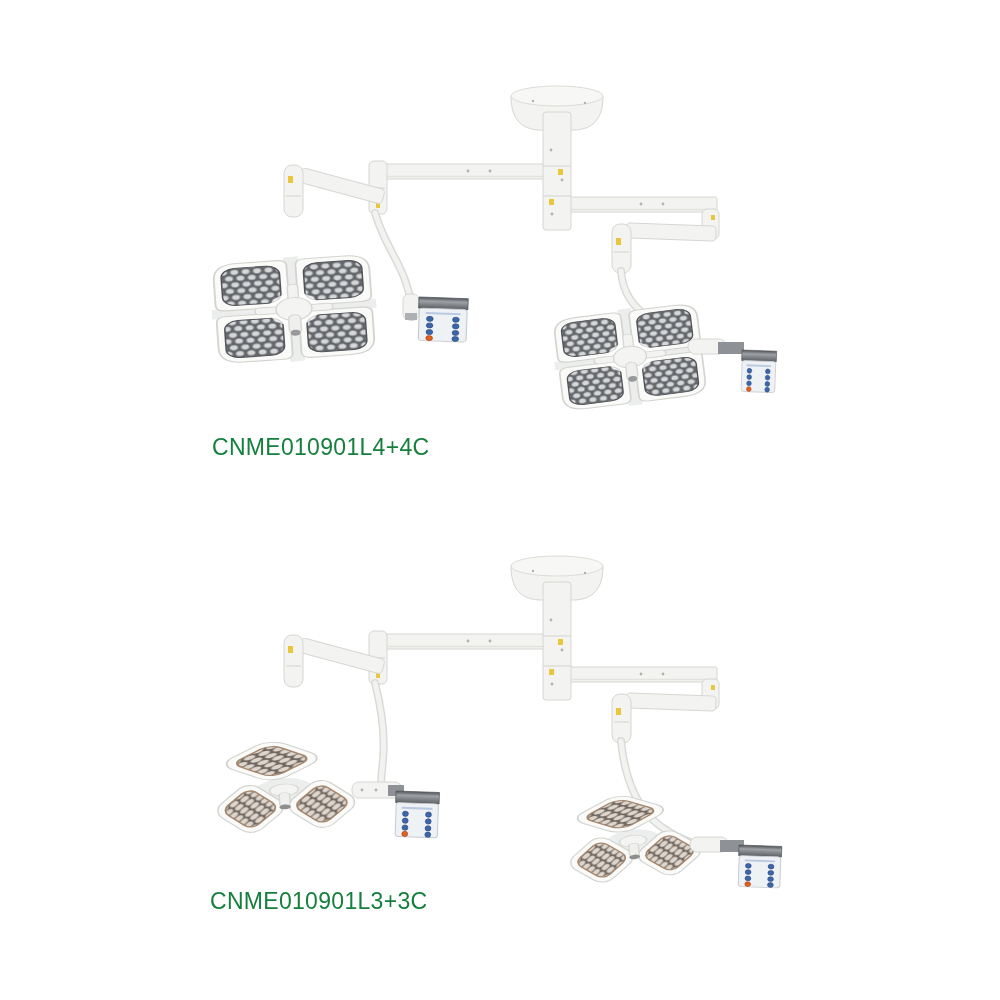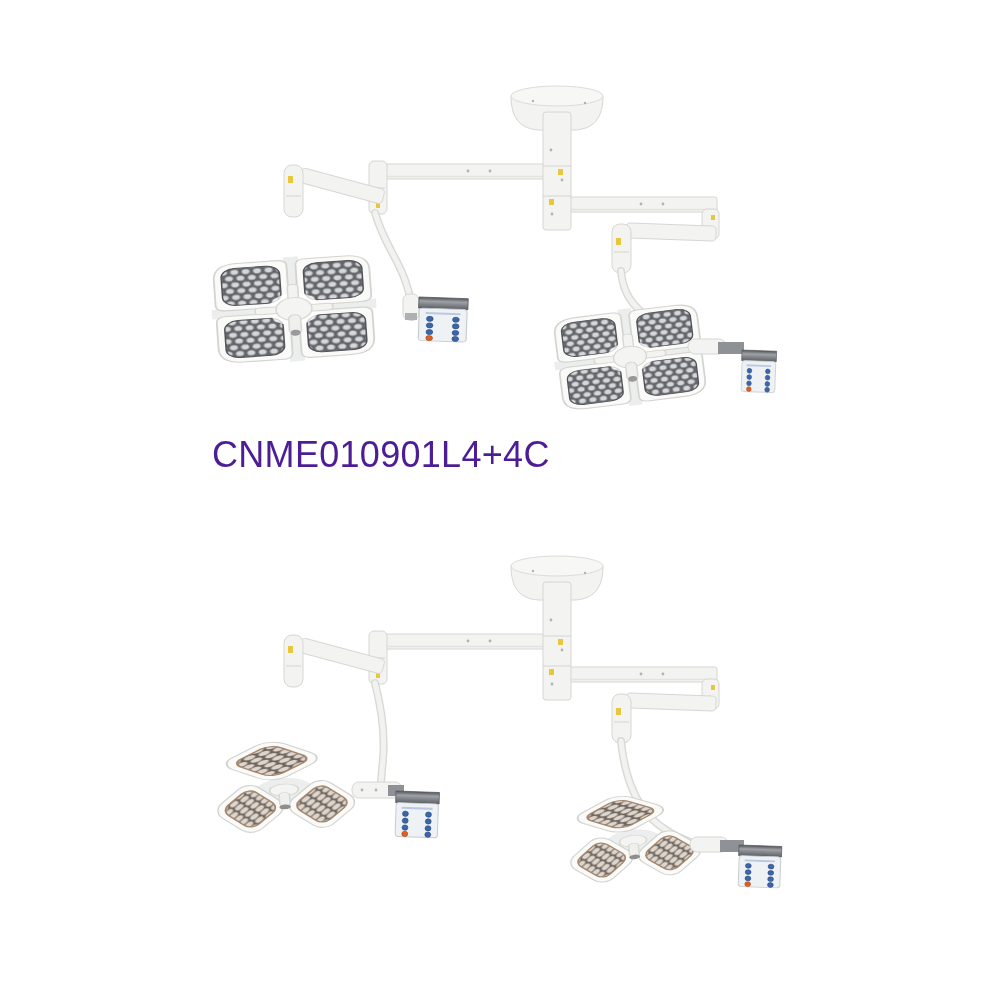--- a/index.html
+++ b/index.html
@@ -2,21 +2,21 @@
 <html><head>
 <meta charset="utf-8">
 <style>
   html,body{margin:0;padding:0}
   body{width:1000px;height:1000px;background:#ffffff;font-family:"Liberation Sans",sans-serif}
   .page{position:relative;width:1000px;height:1000px;overflow:hidden;background:#fff}
   figure.product{position:absolute;left:0;width:1000px;height:470px;margin:0}
   #product-1{top:0}
   #product-2{top:470px}
   figure.product svg{position:absolute;left:0;top:0;display:block}
-  .model-label{position:absolute;font-size:36px;color:#4c1d95;letter-spacing:.3px;white-space:nowrap}
+  .model-label{position:absolute;font-size:23px;color:#15803d;letter-spacing:.3px;white-space:nowrap}
   #product-1 .model-label{left:212px;top:434px}
   #product-2 .model-label{left:210px;top:418px}
   .body{fill:#f3f3f1;stroke:#d6d6d2;stroke-width:1}
   .seam{stroke:#d3d3cf;stroke-width:1}
   .screw{fill:#b2b2ae}
   .tube-o{fill:none;stroke:#d9d9d5;stroke-width:8;stroke-linecap:round}
   .tube-i{fill:none;stroke:#f2f2f0;stroke-width:5.2;stroke-linecap:round}
   .band{fill:#8e9196}
 </style>
 </head>
@@ -222,15 +222,16 @@
           <circle cx="376" cy="320" r="1.4" class="screw"></circle>
         <rect x="388" y="315" width="16" height="11" class="band"></rect>
         <use href="#keypad" transform="translate(396,321) rotate(2) scale(1.28,1.15)"></use>
       </g>
       <g>
         <rect x="690" y="367" width="38" height="15" rx="7" class="body"></rect>
         <rect x="720" y="370" width="24" height="12" class="band"></rect>
         <use href="#keypad" transform="translate(739,375) rotate(2) scale(1.26,1.05)"></use>
       </g>
     </svg>
+    <figcaption class="model-label">CNME010901L3+3C</figcaption>
   </figure>
 
 </div>
 
 </body></html>

